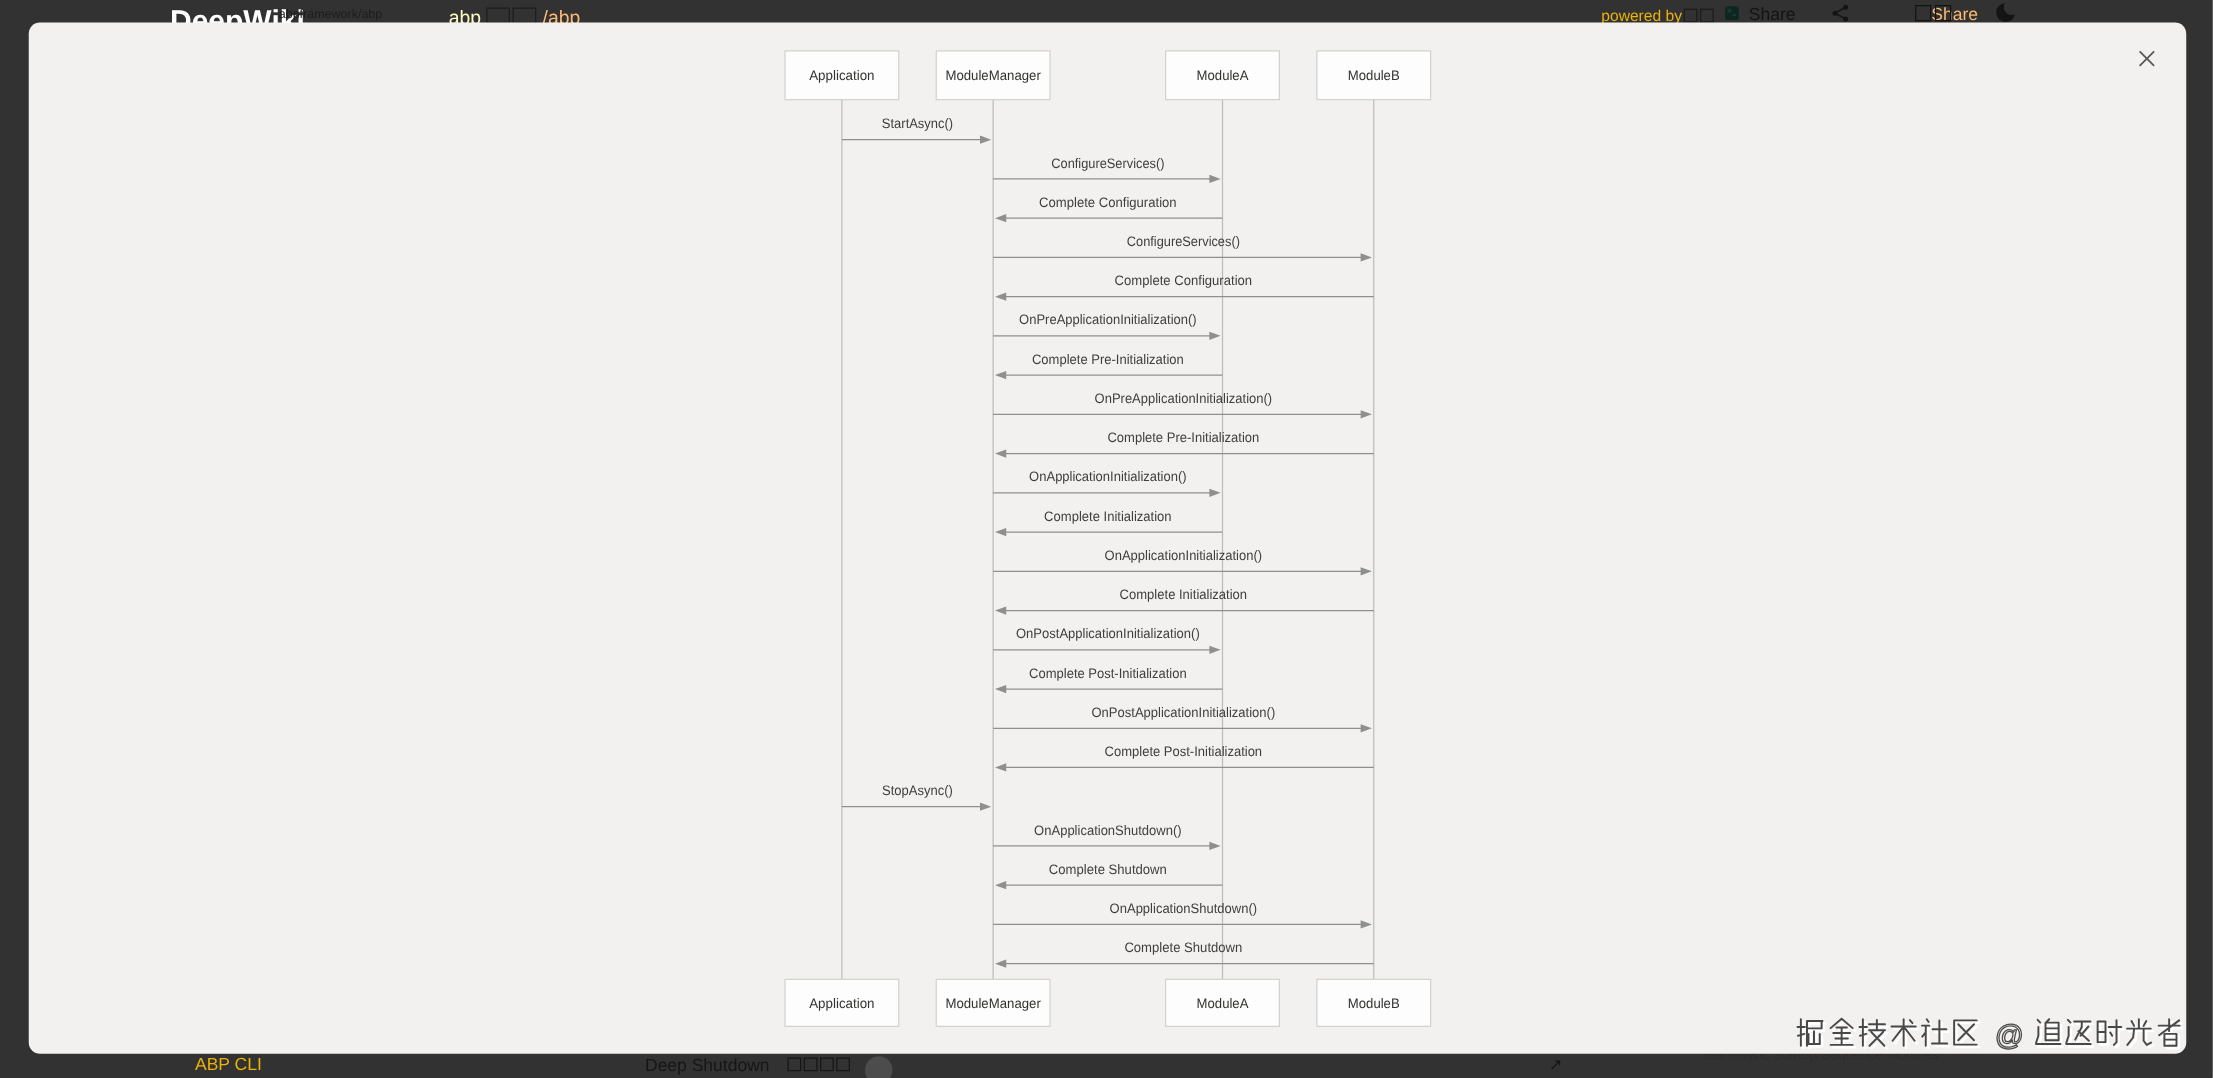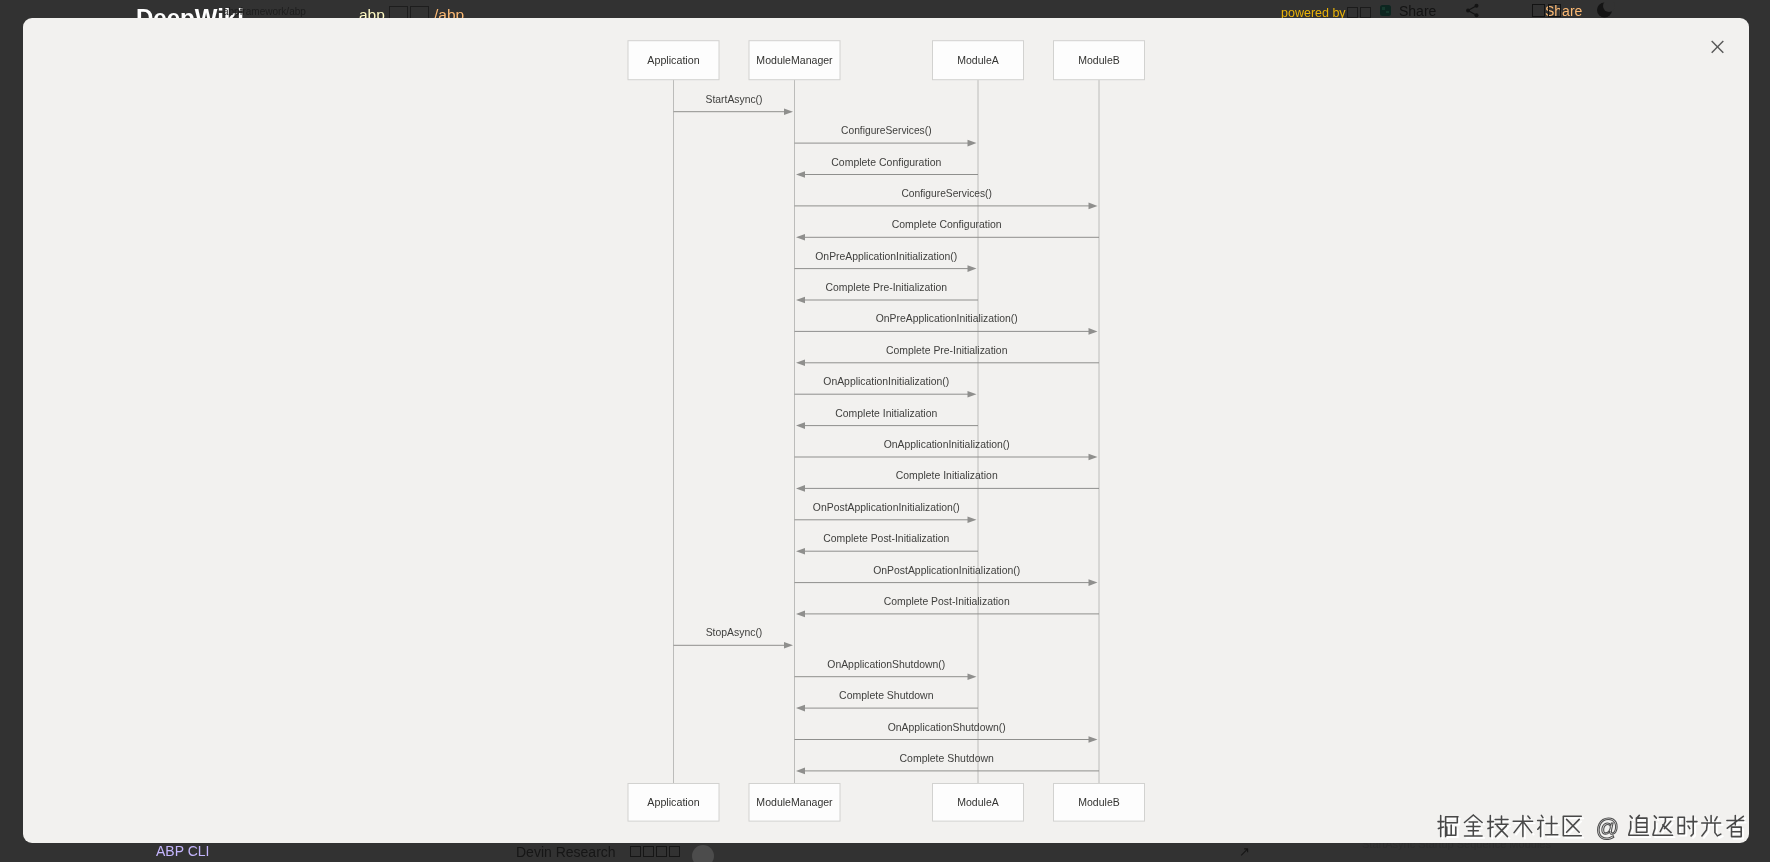--- a/index.html
+++ b/index.html
@@ -26,22 +26,22 @@
     <line x1="3" y1="7.5" x2="11.5" y2="12.2" stroke="#141414" stroke-width="1.2"></line>
   </svg>
 <div class="abs" style="left:1545px;top:3px;font-size:14px;color:#fdba74">Share</div>
 <div style="position:absolute;left:1532px;top:4px;width:13px;height:13px;border:1.3px solid #131313;box-sizing:border-box"></div>
 <div style="position:absolute;left:1548px;top:4px;width:13px;height:13px;border:1.3px solid #131313;box-sizing:border-box"></div>
 <svg class="abs" style="left:1594px;top:2px" width="21" height="16" viewBox="0 0 20 16">
 <circle cx="10" cy="8" r="7.5" fill="#141414"></circle>
     <circle cx="14.5" cy="4" r="6" fill="#323232"></circle>
   </svg>
 
-<div class="abs" style="left:156px;top:842.5px;font-size:14px;color:#c4b5fd">ABP CLI</div>
-<div class="abs" style="left:516px;top:844px;font-size:14px;color:#161616">Devin Research</div>
+<div class="abs" style="left:156px;top:842.5px;font-size:14px;color:#eab308">ABP CLI</div>
+<div class="abs" style="left:516px;top:844px;font-size:14px;color:#161616">Deep Shutdown</div>
 <div style="position:absolute;left:630px;top:846px;width:11px;height:11px;border:1.2px solid #161616;box-sizing:border-box"></div>
 <div style="position:absolute;left:643px;top:846px;width:11px;height:11px;border:1.2px solid #161616;box-sizing:border-box"></div>
 <div style="position:absolute;left:656px;top:846px;width:11px;height:11px;border:1.2px solid #161616;box-sizing:border-box"></div>
 <div style="position:absolute;left:669px;top:846px;width:11px;height:11px;border:1.2px solid #161616;box-sizing:border-box"></div>
 <div class="abs" style="left:692px;top:845px;width:22px;height:22px;border-radius:50%;background:#4c4c4c"></div>
 <div class="abs" style="left:1239px;top:844px;font-size:13px;color:#141414">↗</div>
 <div class="abs" style="left:1362px;top:838px;font-size:11px;color:#2d2d2d">StartAsync Startup Sequence Modules</div>
 
 <div class="abs" style="left:22.5px;top:17.5px;width:1726.5px;height:825.5px;background:#f2f1ef;border-radius:9px">
 <svg width="1726.5" height="825.5" viewBox="22.5 17.5 1726.5 825.5" style="position:absolute;left:0;top:0" font-family="&quot;Liberation Sans&quot;,sans-serif">

